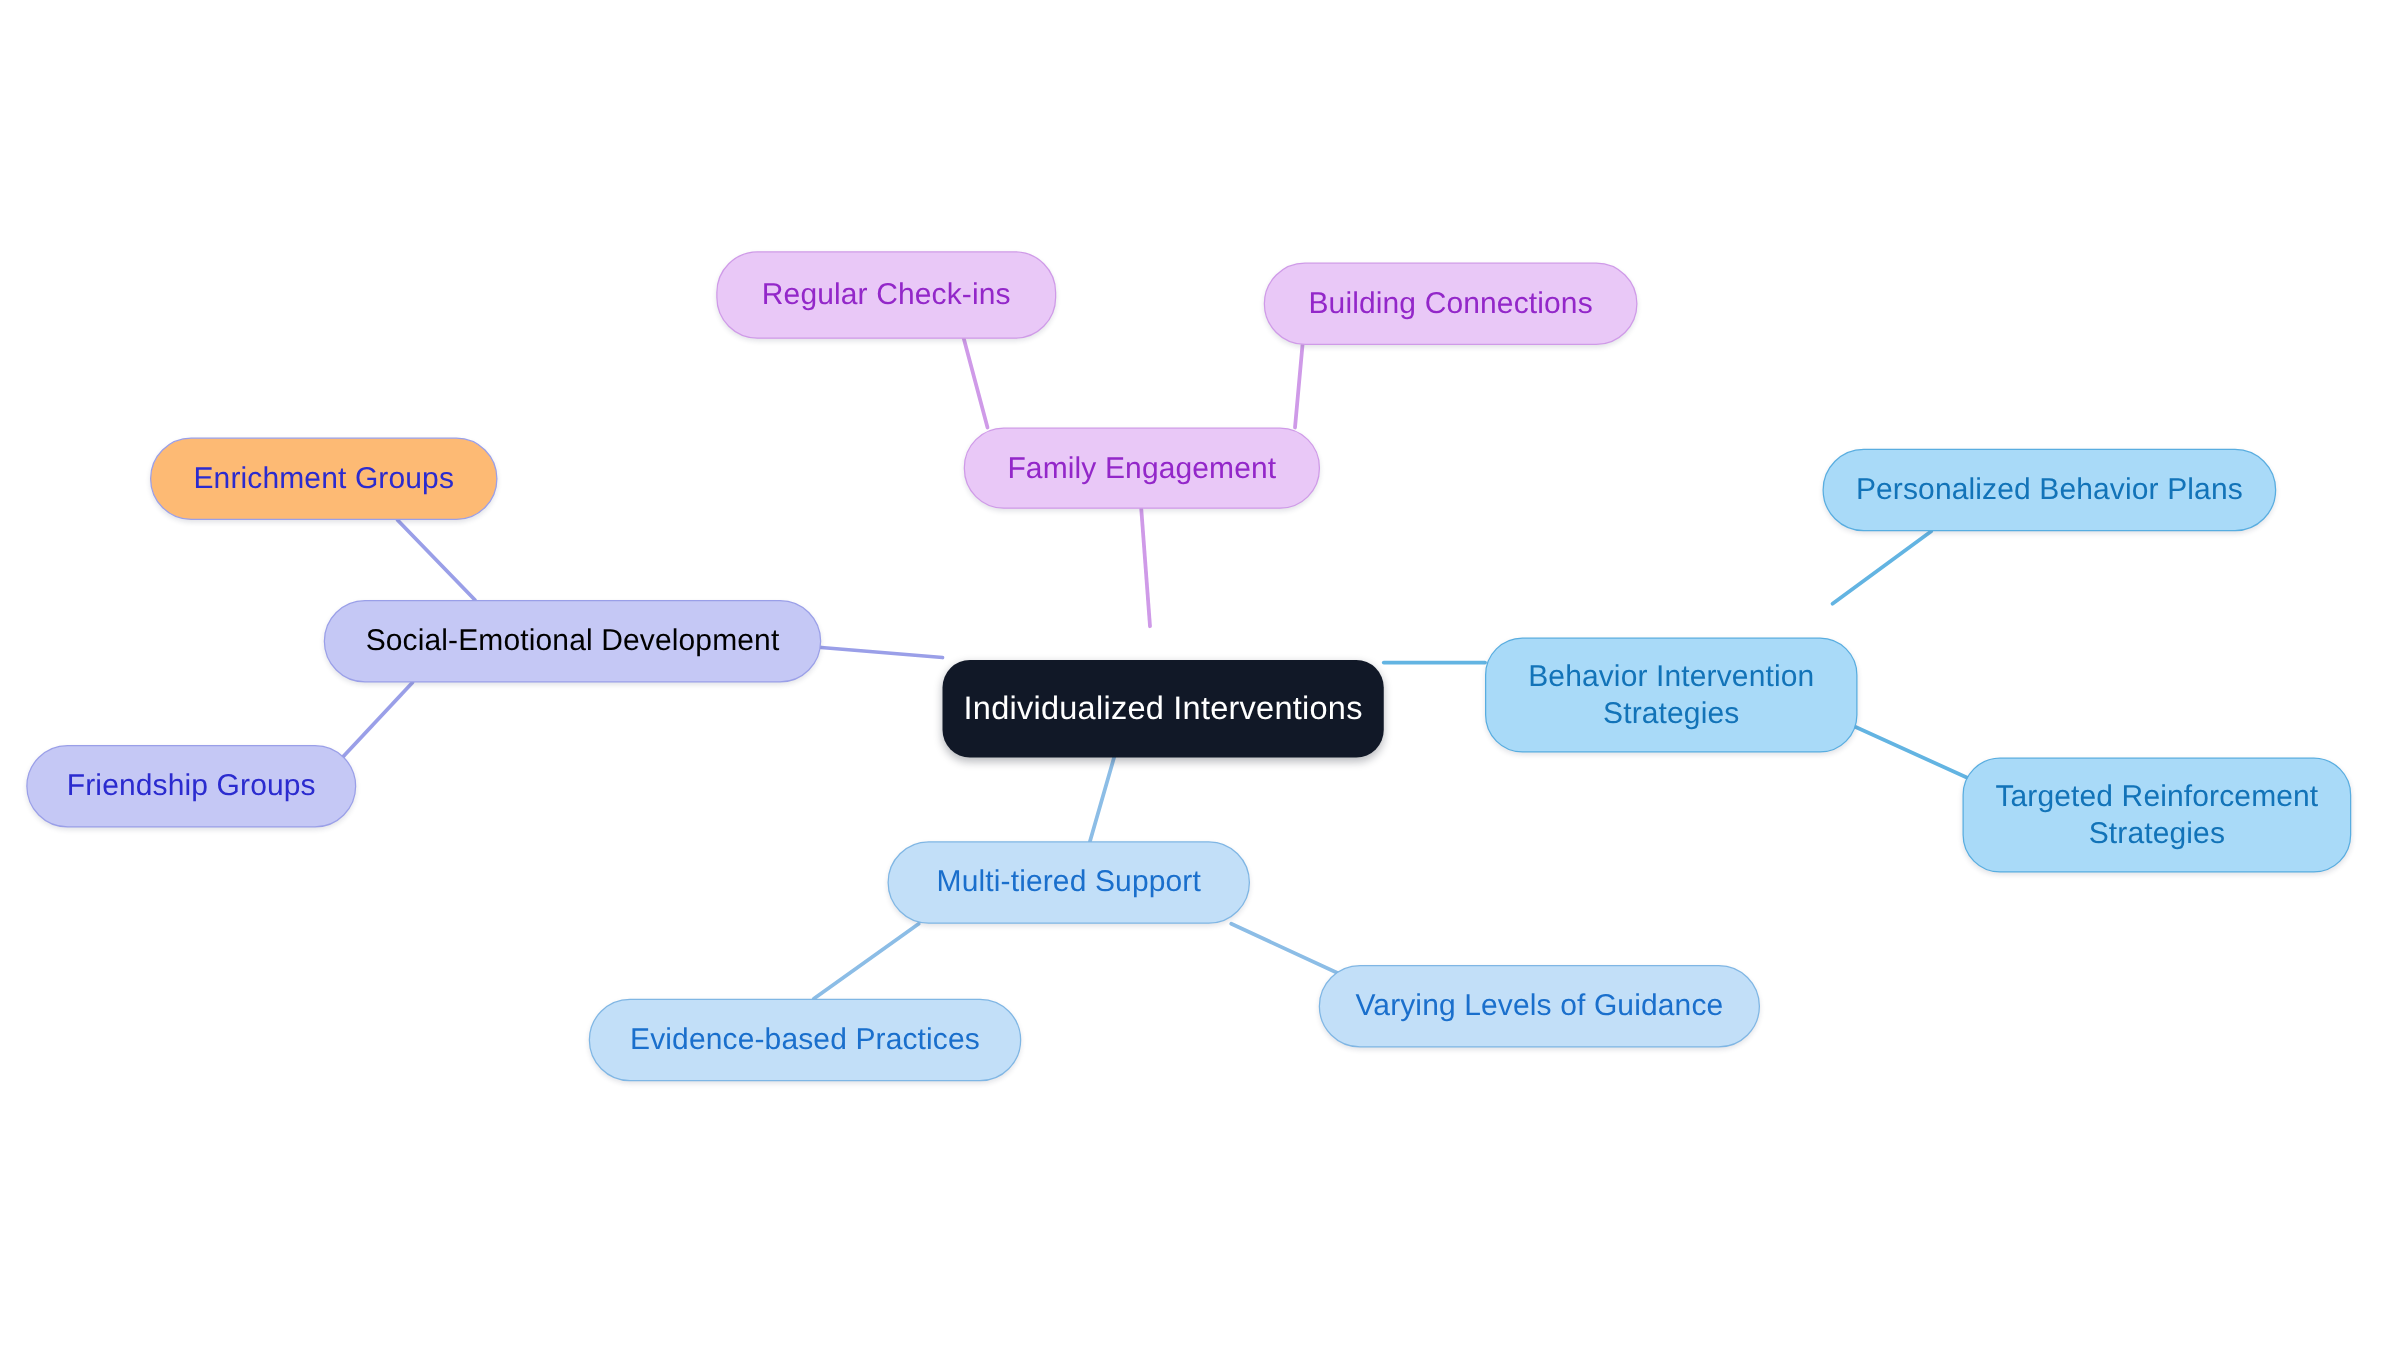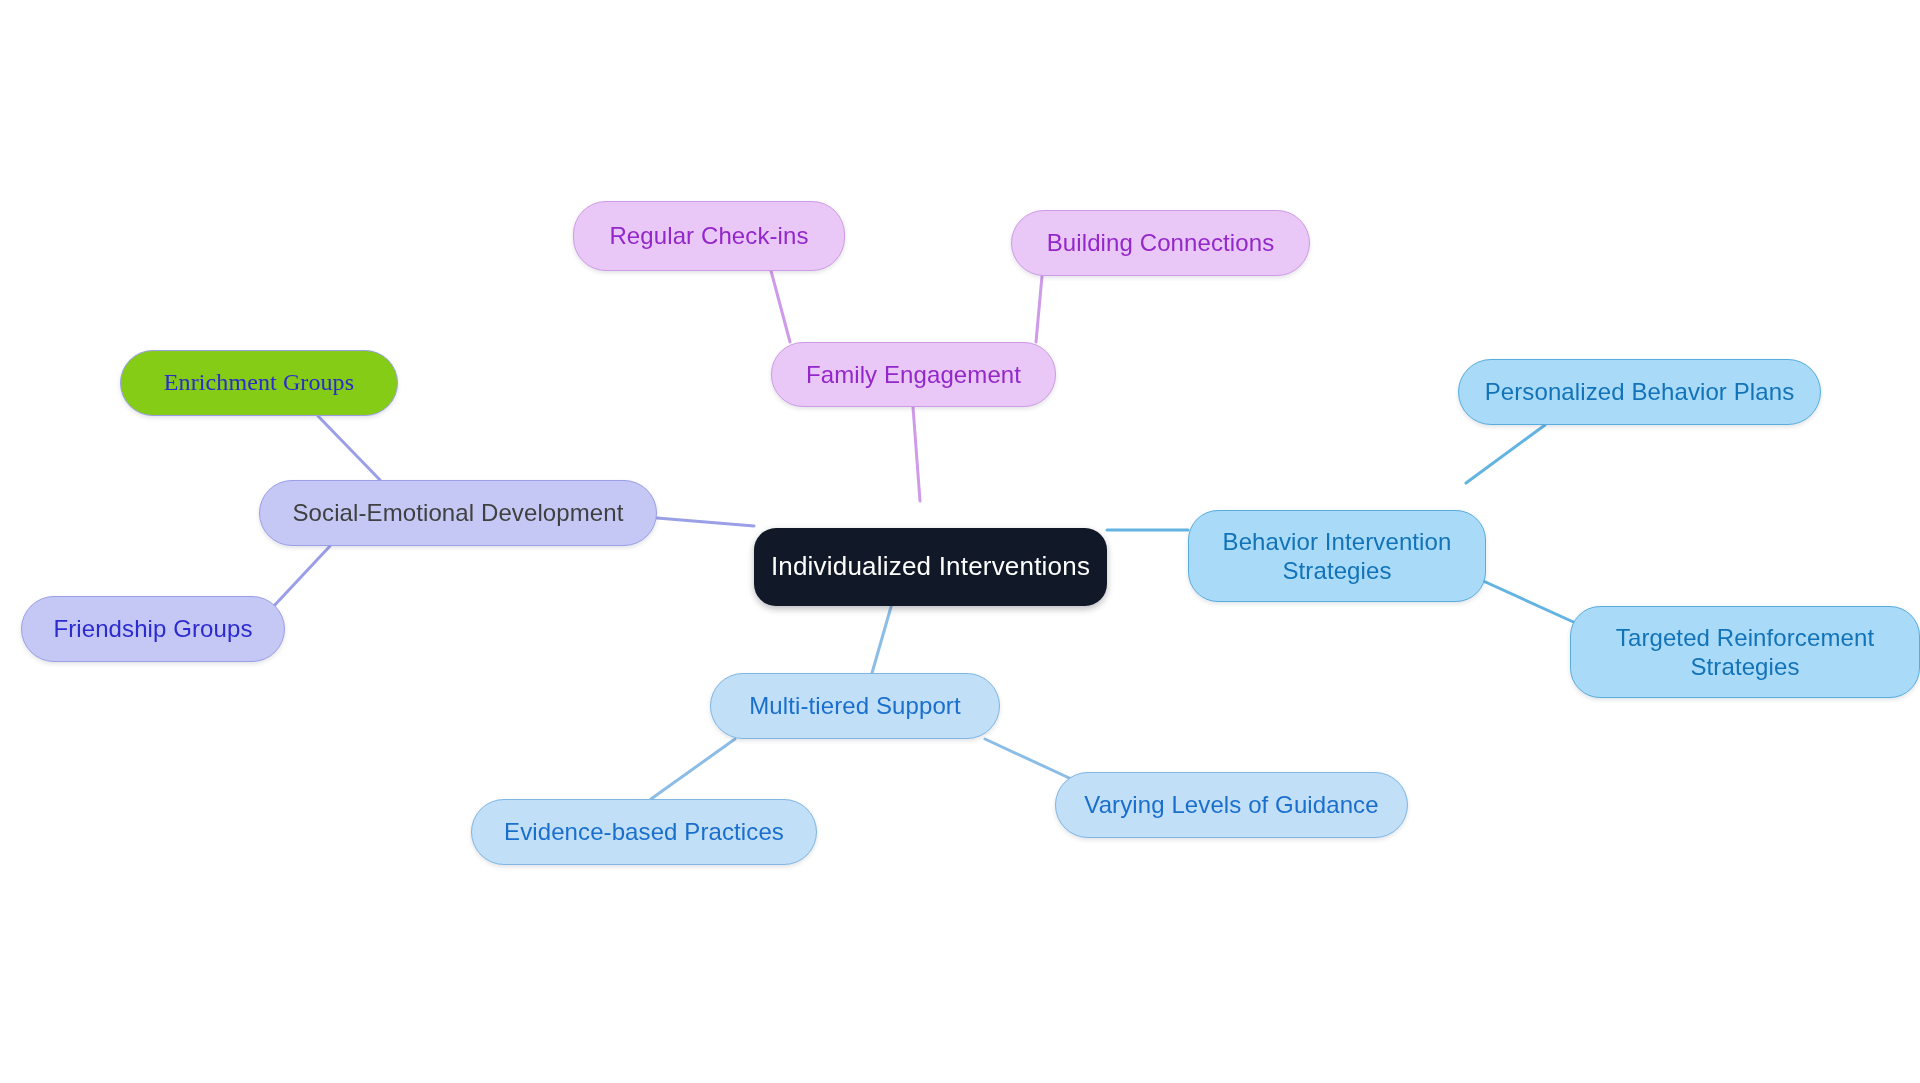--- a/index.html
+++ b/index.html
@@ -65,25 +65,25 @@
       <line x1="1470" y1="575" x2="1580" y2="625" stroke="#63b4e2" stroke-width="3" stroke-linecap="round"></line>
       <line x1="899" y1="579" x2="872" y2="673" stroke="#8cbde6" stroke-width="3" stroke-linecap="round"></line>
       <line x1="735" y1="739" x2="651" y2="799" stroke="#8cbde6" stroke-width="3" stroke-linecap="round"></line>
       <line x1="985" y1="739" x2="1080" y2="783" stroke="#8cbde6" stroke-width="3" stroke-linecap="round"></line>
     </svg>
   <div id="node-layer">
       <div class="node node-root" style="left: 754px; top: 501px; width: 353px; height: 78px; border-radius: 22px; background: rgb(17, 24, 39); border-color: rgb(17, 24, 39); color: rgb(255, 255, 255); font-size: 26px;">Individualized Interventions</div>
       <div class="node" style="left: 771px; top: 342px; width: 285px; height: 65px; border-radius: 32px; background: rgb(233, 200, 247); border-color: rgb(207, 154, 232); color: rgb(147, 39, 201); font-size: 24px;">Family Engagement</div>
       <div class="node" style="left: 573px; top: 201px; width: 272px; height: 70px; border-radius: 33px; background: rgb(233, 200, 247); border-color: rgb(207, 154, 232); color: rgb(147, 39, 201); font-size: 24px;">Regular Check-ins</div>
       <div class="node" style="left: 1011px; top: 210px; width: 299px; height: 66px; border-radius: 33px; background: rgb(233, 200, 247); border-color: rgb(207, 154, 232); color: rgb(147, 39, 201); font-size: 24px;">Building Connections</div>
-      <div class="node" style="left: 259px; top: 480px; width: 398px; height: 66px; border-radius: 33px; background: rgb(197, 200, 245); border-color: rgb(154, 159, 232); color: #404040; font-size: 24px;">Social-Emotional Development</div>
-      <div class="node" style="left: 120px; top: 350px; width: 278px; height: 66px; border-radius: 33px; background: #84cc16; border-color: rgb(154, 159, 232); color: rgb(43, 43, 207); font-size: 24px; font-family: Liberation Serif, serif;">Enrichment Groups</div>
+      <div class="node" style="left: 259px; top: 480px; width: 398px; height: 66px; border-radius: 33px; background: rgb(197, 200, 245); border-color: rgb(154, 159, 232); color: #000000; font-size: 24px;">Social-Emotional Development</div>
+      <div class="node" style="left: 120px; top: 350px; width: 278px; height: 66px; border-radius: 33px; background: #fdba74; border-color: rgb(154, 159, 232); color: rgb(43, 43, 207); font-size: 24px;">Enrichment Groups</div>
       <div class="node" style="left: 21px; top: 596px; width: 264px; height: 66px; border-radius: 33px; background: rgb(197, 200, 245); border-color: rgb(154, 159, 232); color: rgb(43, 43, 207); font-size: 24px;">Friendship Groups</div>
       <div class="node" style="left: 1188px; top: 483px; width: 298px; height: 92px; border-radius: 30px; background: rgb(169, 218, 248); border-color: rgb(88, 173, 224); color: rgb(18, 115, 184); font-size: 24px; margin-top: 27px;">Behavior Intervention
 Strategies</div>
       <div class="node" style="left: 1458px; top: 359px; width: 363px; height: 66px; border-radius: 33px; background: rgb(169, 218, 248); border-color: rgb(88, 173, 224); color: rgb(18, 115, 184); font-size: 24px;">Personalized Behavior Plans</div>
-      <div class="node" style="left: 1570px; top: 606px; width: 350px; height: 92px; border-radius: 30px; background: rgb(169, 218, 248); border-color: rgb(88, 173, 224); color: rgb(18, 115, 184); font-size: 24px;">Targeted Reinforcement
+      <div class="node" style="left: 1570px; top: 606px; width: 311px; height: 92px; border-radius: 30px; background: rgb(169, 218, 248); border-color: rgb(88, 173, 224); color: rgb(18, 115, 184); font-size: 24px;">Targeted Reinforcement
 Strategies</div>
       <div class="node" style="left: 710px; top: 673px; width: 290px; height: 66px; border-radius: 33px; background: rgb(194, 223, 248); border-color: rgb(127, 182, 228); color: rgb(26, 111, 204); font-size: 24px;">Multi-tiered Support</div>
       <div class="node" style="left: 471px; top: 799px; width: 346px; height: 66px; border-radius: 33px; background: rgb(194, 223, 248); border-color: rgb(127, 182, 228); color: rgb(26, 111, 204); font-size: 24px;">Evidence-based Practices</div>
       <div class="node" style="left: 1055px; top: 772px; width: 353px; height: 66px; border-radius: 33px; background: rgb(194, 223, 248); border-color: rgb(127, 182, 228); color: rgb(26, 111, 204); font-size: 24px;">Varying Levels of Guidance</div>
     </div>
 </div>
 
 </body></html>

